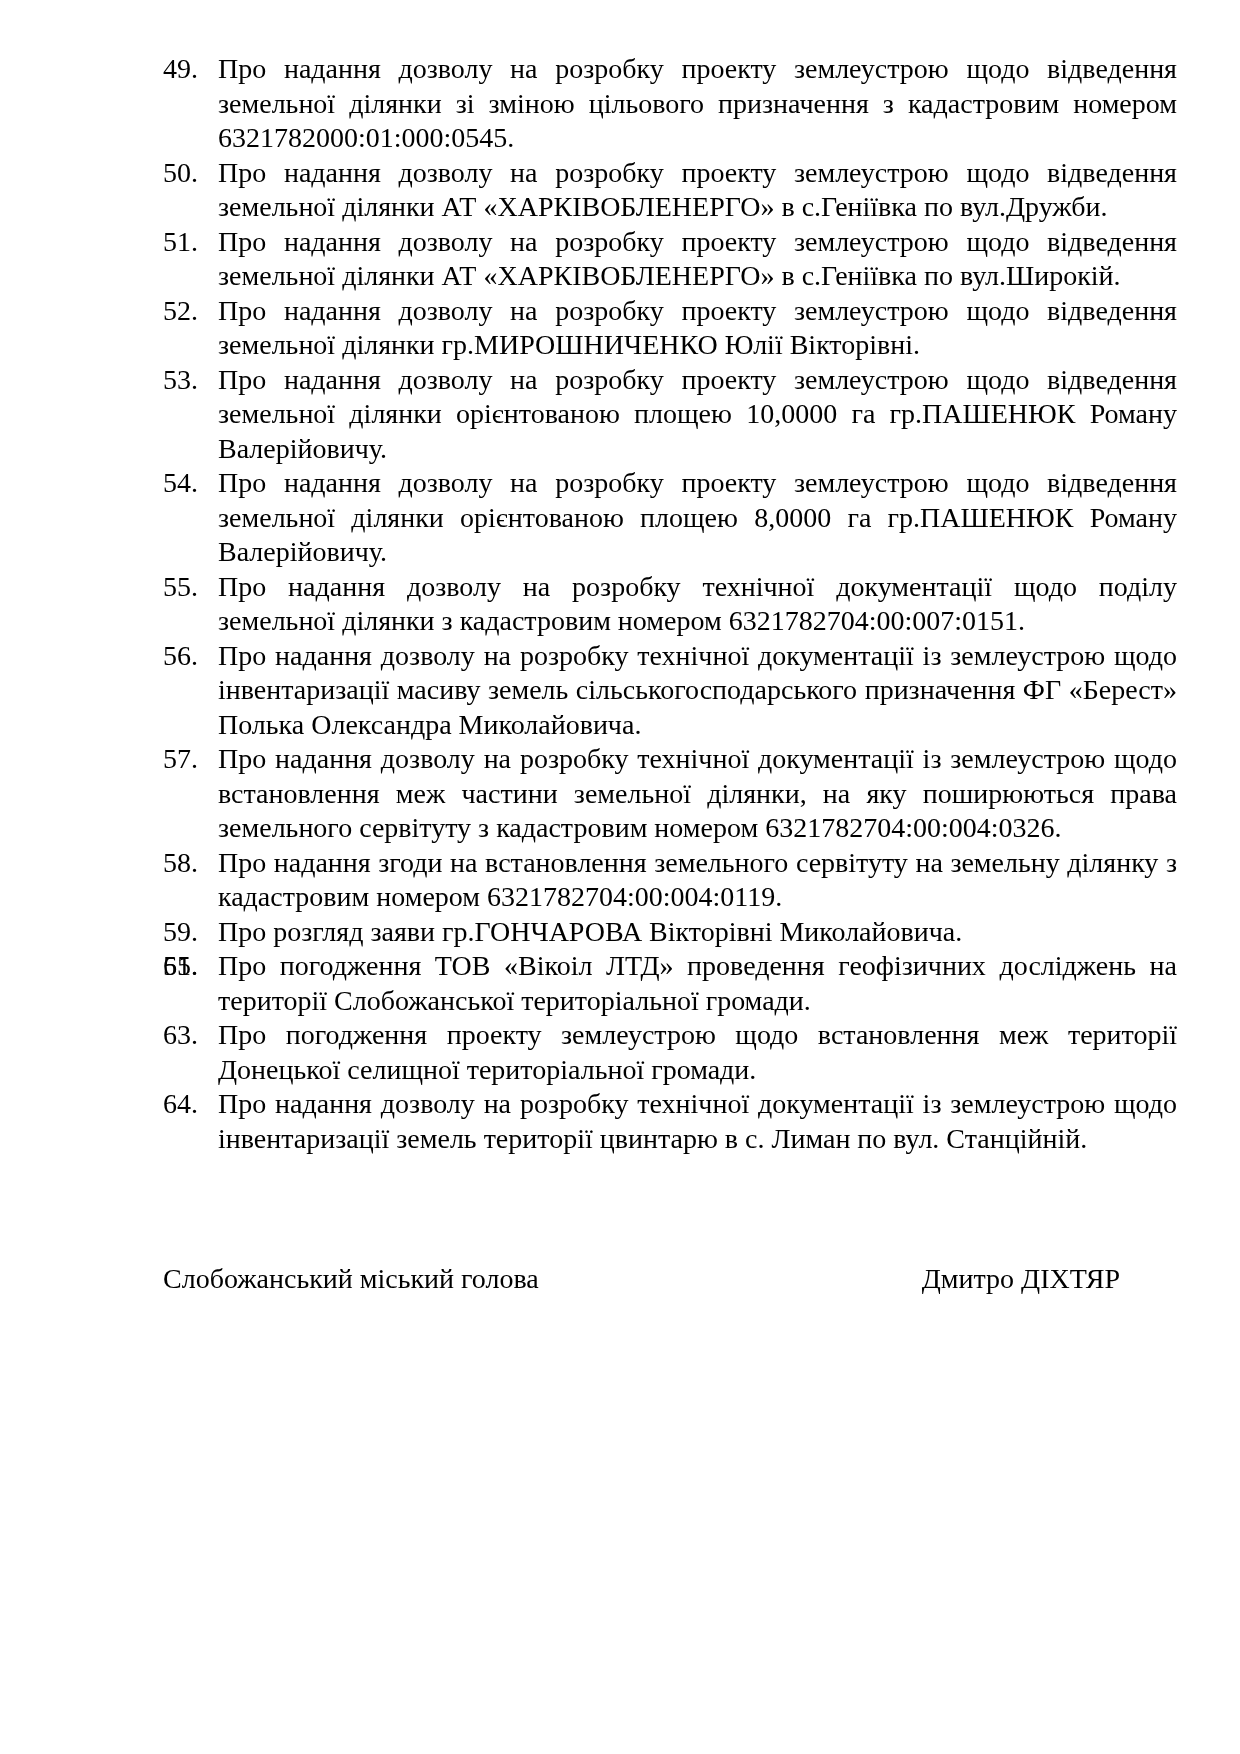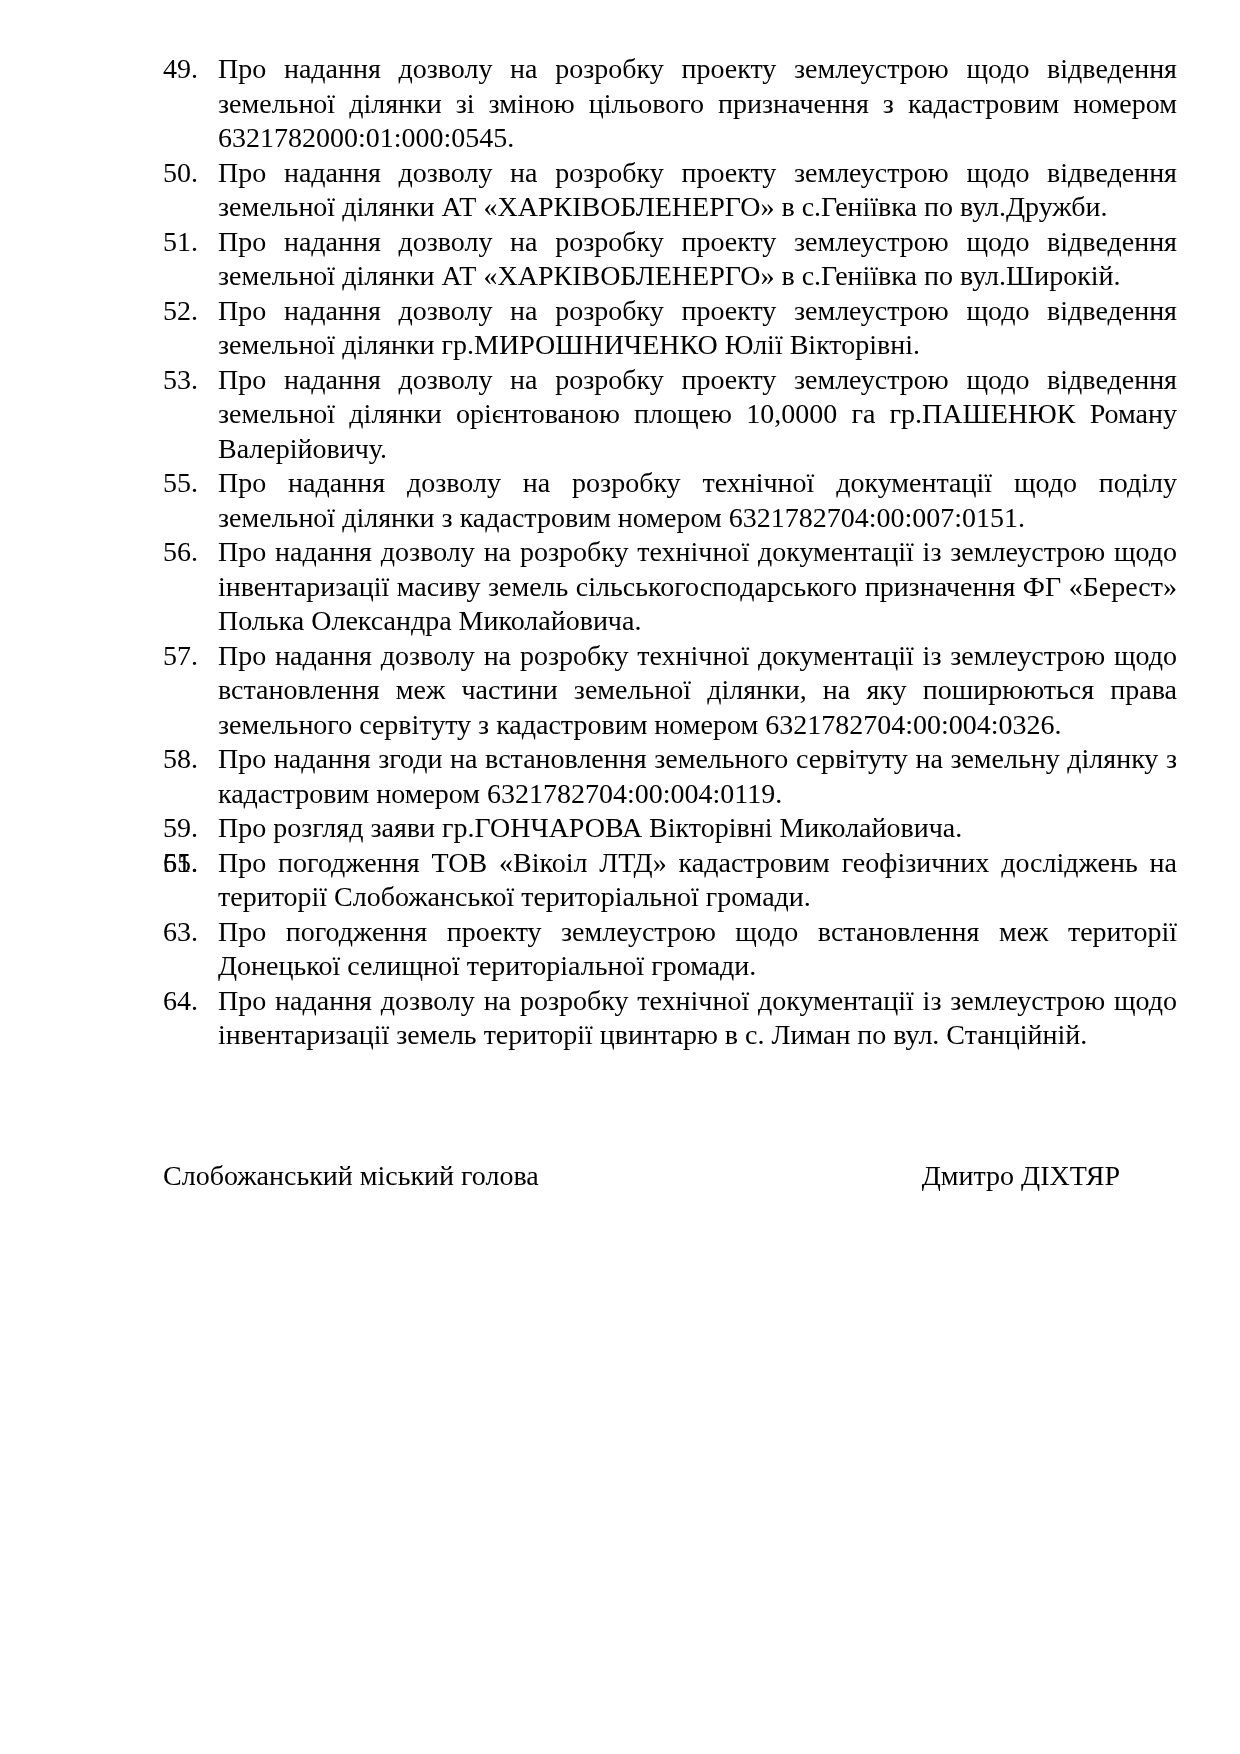--- a/index.html
+++ b/index.html
@@ -70,20 +70,24 @@
   <div class="item">
     <span class="num">52.</span>
     <span class="txt">Про надання дозволу на розробку проекту землеустрою щодо відведення земельної ділянки гр.МИРОШНИЧЕНКО Юлії Вікторівні.</span>
   </div>
 
   <div class="item">
     <span class="num">53.</span>
     <span class="txt">Про надання дозволу на розробку проекту землеустрою щодо відведення земельної ділянки орієнтованою площею 10,0000 га гр.ПАШЕНЮК Роману Валерійовичу.</span>
   </div>
 
+  <div class="item">
+    <span class="num">54.</span>
+    <span class="txt">Про надання дозволу на розробку проекту землеустрою щодо відведення земельної ділянки орієнтованою площею 8,0000 га гр.ПАШЕНЮК Роману Валерійовичу.</span>
+  </div>
 
   <div class="item">
     <span class="num">55.</span>
     <span class="txt">Про надання дозволу на розробку технічної документації щодо поділу земельної ділянки з кадастровим номером 6321782704:00:007:0151.</span>
   </div>
 
   <div class="item">
     <span class="num">56.</span>
     <span class="txt">Про надання дозволу на розробку технічної документації із землеустрою щодо інвентаризації масиву земель сільськогосподарського призначення ФГ «Берест» Полька Олександра Миколайовича.</span>
   </div>
@@ -103,21 +107,21 @@
     <span class="txt">Про розгляд заяви гр.ГОНЧАРОВА Вікторівні Миколайовича.</span>
   </div>
 
 
   <div class="item">
     <span class="num">61.</span>
   </div>
 
   <div class="item">
     <span class="num">55.</span>
-    <span class="txt">Про погодження ТОВ «Вікоіл ЛТД» кадастровим геофізичних досліджень на території Слобожанської територіальної громади.</span>
+    <span class="txt">Про погодження ТОВ «Вікоіл ЛТД» проведення геофізичних досліджень на території Слобожанської територіальної громади.</span>
   </div>
 
   <div class="item">
     <span class="num">63.</span>
     <span class="txt">Про погодження проекту землеустрою щодо встановлення меж території Донецької селищної територіальної громади.</span>
   </div>
 
   <div class="item">
     <span class="num">64.</span>
     <span class="txt">Про надання дозволу на розробку технічної документації із землеустрою щодо інвентаризації земель території цвинтарю в с. Лиман по вул. Станційній.</span>

